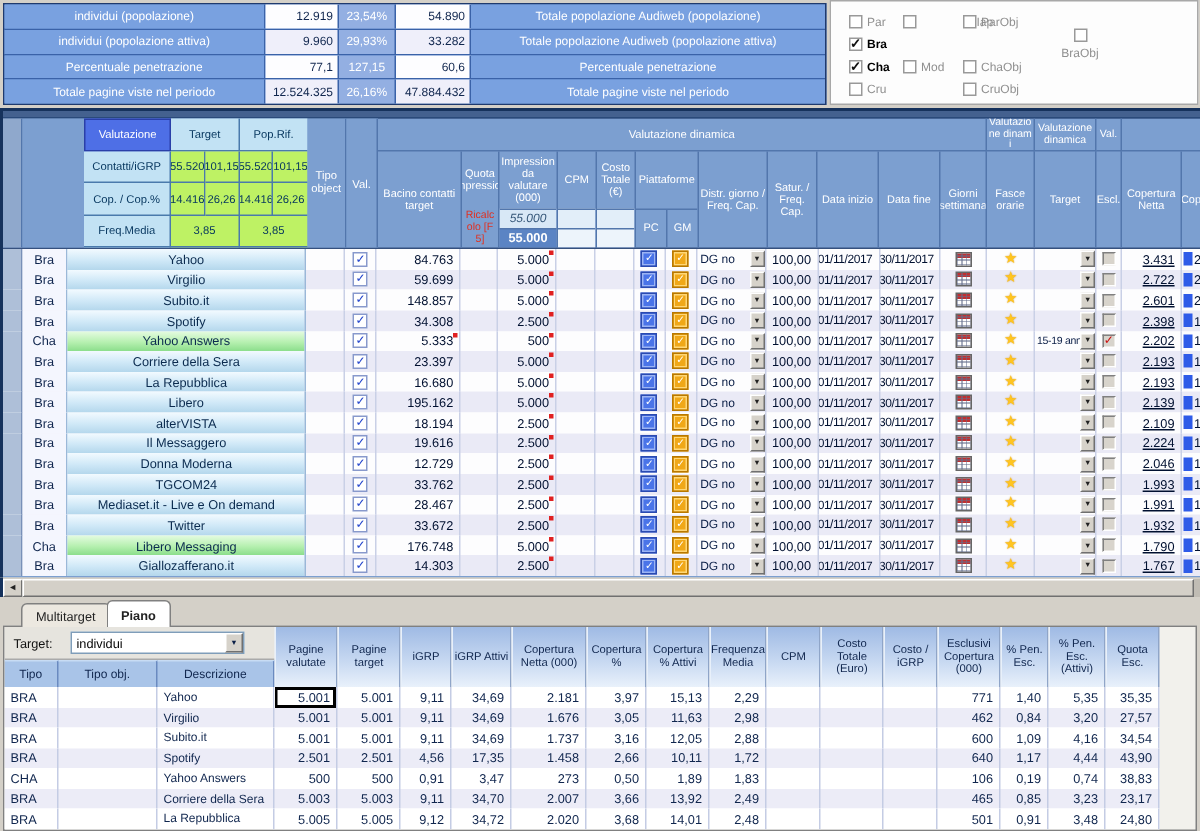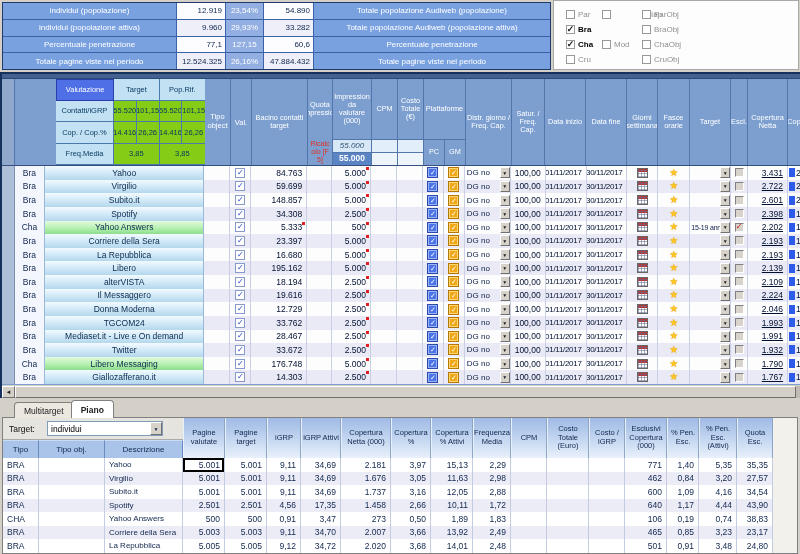--- a/index.html
+++ b/index.html
@@ -32,21 +32,21 @@
 
   
   .grid{position:absolute;left:0;top:72px;width:800px;height:313px;border-top:2px solid #16325C;
         border-left:2px solid #16325C;background:#7C9FD0;}
   .topstrip{height:5px;background:#44618F;border-bottom:1px solid #2A4A7A;}
   .ghead{height:87px;display:flex;border-bottom:1px solid #35507E;color:#FFF;}
   .h-gut{width:13px;background:#8FA8CC;border-right:1px solid #5276AC;}
   .h-mini{width:190px;display:flex;flex-direction:column;font-size:7.5px;color:#06365E;background:#7C9FD0;}
   .m-row{display:flex;flex:1;margin-left:41px;}
   .m-cell{display:flex;align-items:center;justify-content:center;border-right:1px solid #4A7AAC;border-bottom:1px solid #4A7AAC;background:#C2E2F4;overflow:hidden;white-space:nowrap;}
-  .m-val{background:#84cc16;}
+  .m-val{background:#bef264;}
   .m-l{width:74px;}
   .m-h{width:58px;}
   .m-q{width:29px;}
   .m-btn{background:#4E6FE6;color:#FFF;border:1px solid #2A3FA8;}
   .h-tobj{width:26px;background:#7C9FD0;border-right:1px solid #5276AC;display:flex;align-items:center;justify-content:center;text-align:center;font-size:7.5px;line-height:1.15;padding:1px;}
   .h-val{width:21px;background:#7C9FD0;border-right:1px solid #5276AC;display:flex;align-items:center;justify-content:center;font-size:7.5px;}
   .h-scroll{flex:1;display:flex;flex-direction:column;}
   .h-group{height:22px;display:flex;}
   .hg{display:flex;align-items:center;justify-content:center;border-right:1px solid #5276AC;border-bottom:1px solid #5276AC;font-size:7.5px;text-align:center;line-height:1.05;overflow:hidden;padding:0 1px;}
   .hg-span{width:406px;}
@@ -211,21 +211,21 @@
         <span>Iap</span>
       </div>
       <div class="fitem" style="grid-area: 1 / 3;">
         <span class="fcb"></span>
         <span>ParObj</span>
       </div>
       <div class="fitem on" style="grid-area: 2 / 1;">
         <span class="fcb on"></span>
         <span>Bra</span>
       </div>
-      <div class="fitem" style="grid-area: 2 / 3;">
+      <div class="fitem" style="grid-area: 2 / 3; flex-direction: column;">
         <span class="fcb"></span>
         <span>BraObj</span>
       </div>
       <div class="fitem on" style="grid-area: 3 / 1;">
         <span class="fcb on"></span>
         <span>Cha</span>
       </div>
       <div class="fitem" style="grid-area: 3 / 2;">
         <span class="fcb"></span>
         <span>Mod</span>
@@ -270,20 +270,27 @@
         </div>
         <div class="m-row">
           <div class="m-cell m-l">Freq.Media</div>
           <div class="m-cell m-val m-h">3,85</div>
           <div class="m-cell m-val m-h" style="border-right:none;">3,85</div>
         </div>
       </div>
       <div class="h-tobj">Tipo object</div>
       <div class="h-val">Val.</div>
       <div class="h-scroll">
+        <div class="h-group">
+          <div class="hg hg-span">Valutazione dinamica</div>
+          <div class="hg hg-fas">Valutazione dinami</div>
+          <div class="hg hg-tgt">Valutazione dinamica</div>
+          <div class="hg hg-esc">Val.</div>
+          <div class="hg hg-rest"></div>
+        </div>
         <div class="h-cols">
           <div class="hc w-bac hc-plain">Bacino contatti target</div>
           <div class="hc w-quo">
             <div class="hc-top">Quota Impression</div>
             <div class="ric">Ricalcolo [F5]</div>
           </div>
           <div class="hc w-imp">
             <div class="hc-top">Impression da valutare (000)</div>
             <div class="imp-ref">55.000</div>
             <div class="imp-val">55.000</div>

